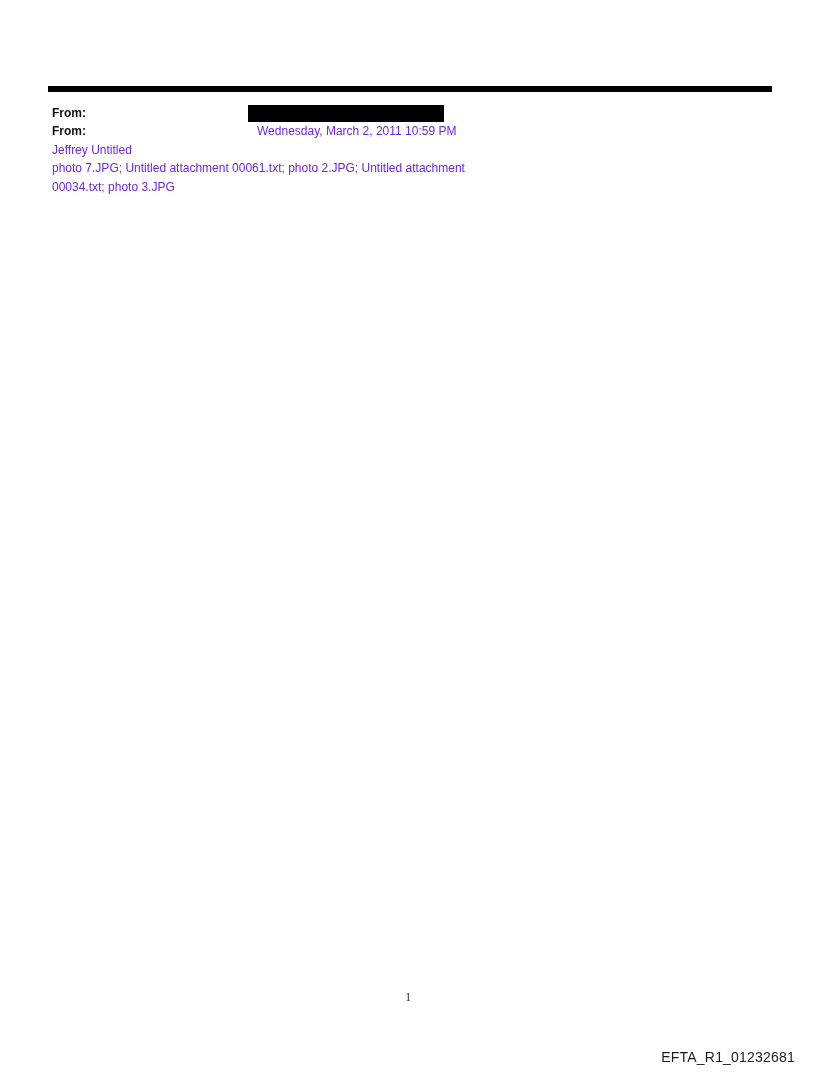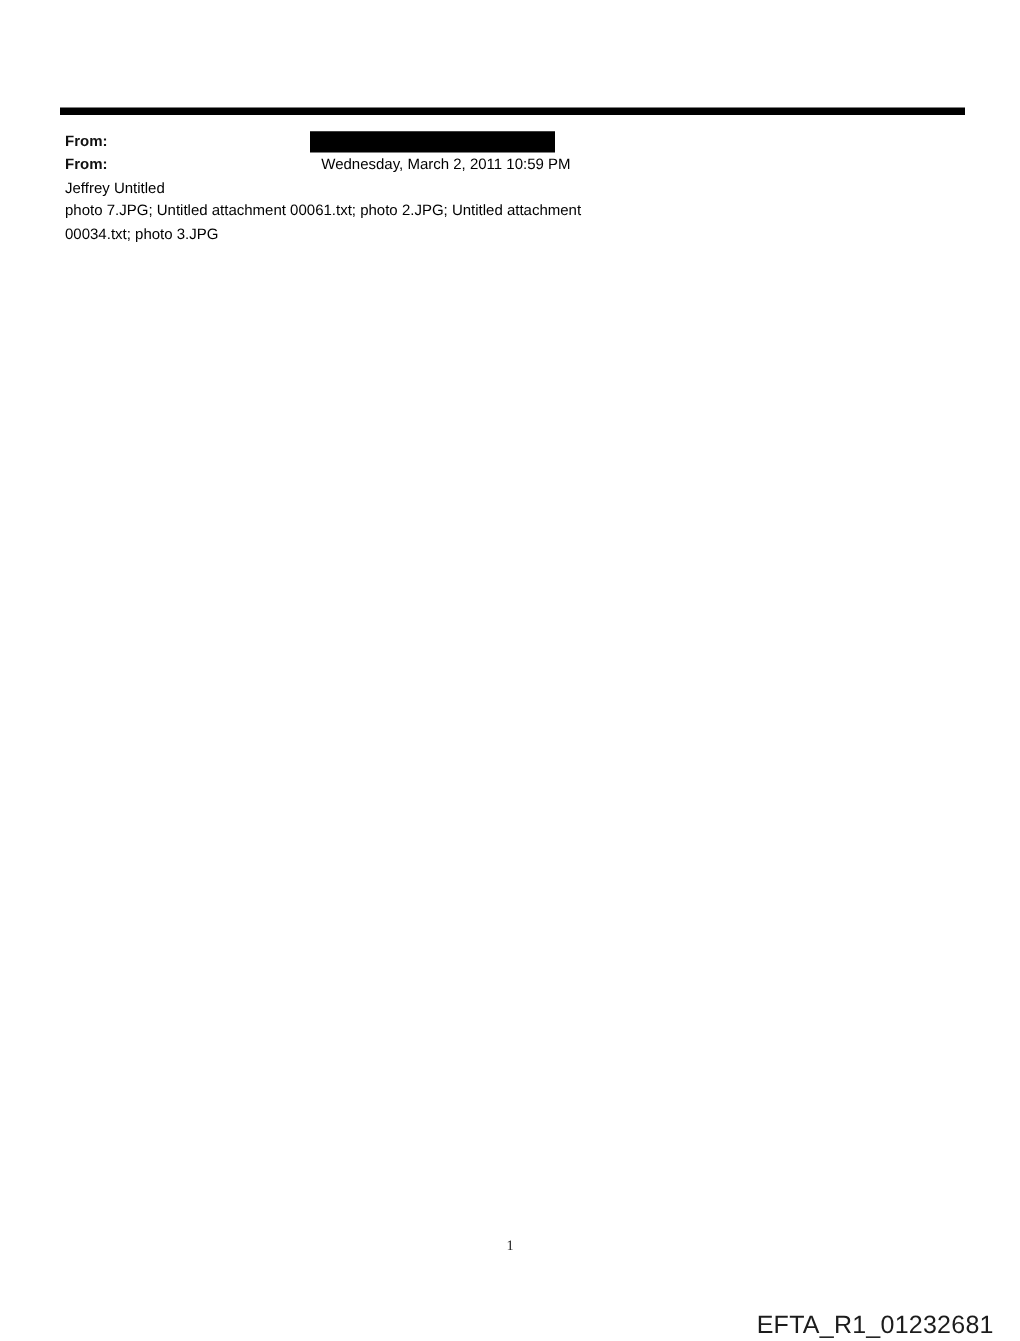--- a/index.html
+++ b/index.html
@@ -38,21 +38,21 @@
   }
   .hdr-label {
     width: 205px;
     flex: 0 0 205px;
     font-weight: 700;
     color: #111111;
   }
   .hdr-value {
     flex: 1;
     white-space: nowrap;
-    color: #000000;
+    color: #6d28d9;
   }
   .hdr-value .line {
     white-space: nowrap;
   }
   .redaction-bar {
     display: block;
     width: 196px;
     height: 17px;
     margin-left: -9px;
     margin-top: 1px;
@@ -66,21 +66,21 @@
     text-align: center;
     font-family: "Liberation Serif", serif;
     font-size: 11.5px;
     color: #222222;
   }
   .bates-number {
     position: absolute;
     right: 21px;
     top: 1049px;
     font-family: "Liberation Sans", sans-serif;
-    font-size: 20px;
+    font-size: 14px;
     letter-spacing: 0.2px;
     color: #1c1c1c;
   }
 </style>
 </head>
 <body>
 
 <div class="page">
 
   <div class="top-rule"></div>

